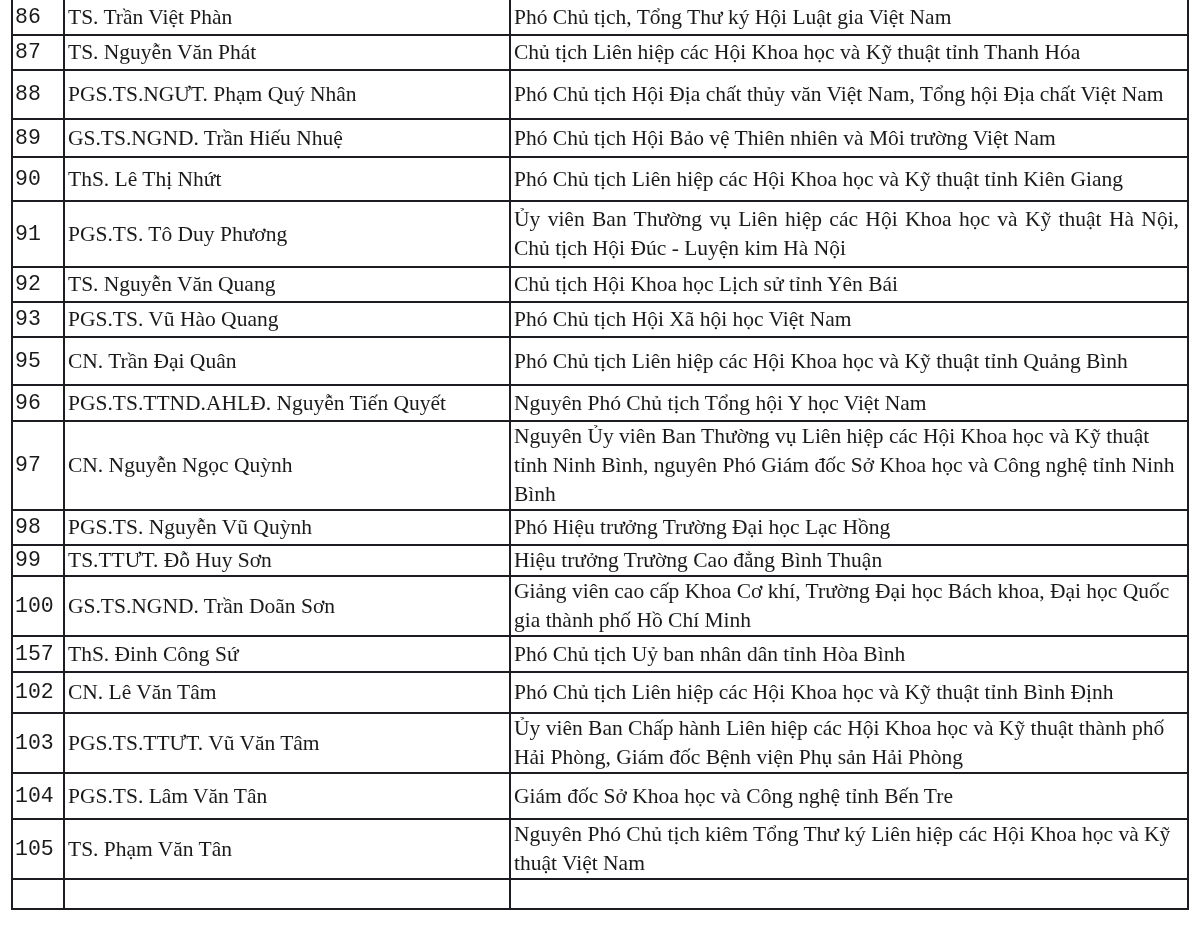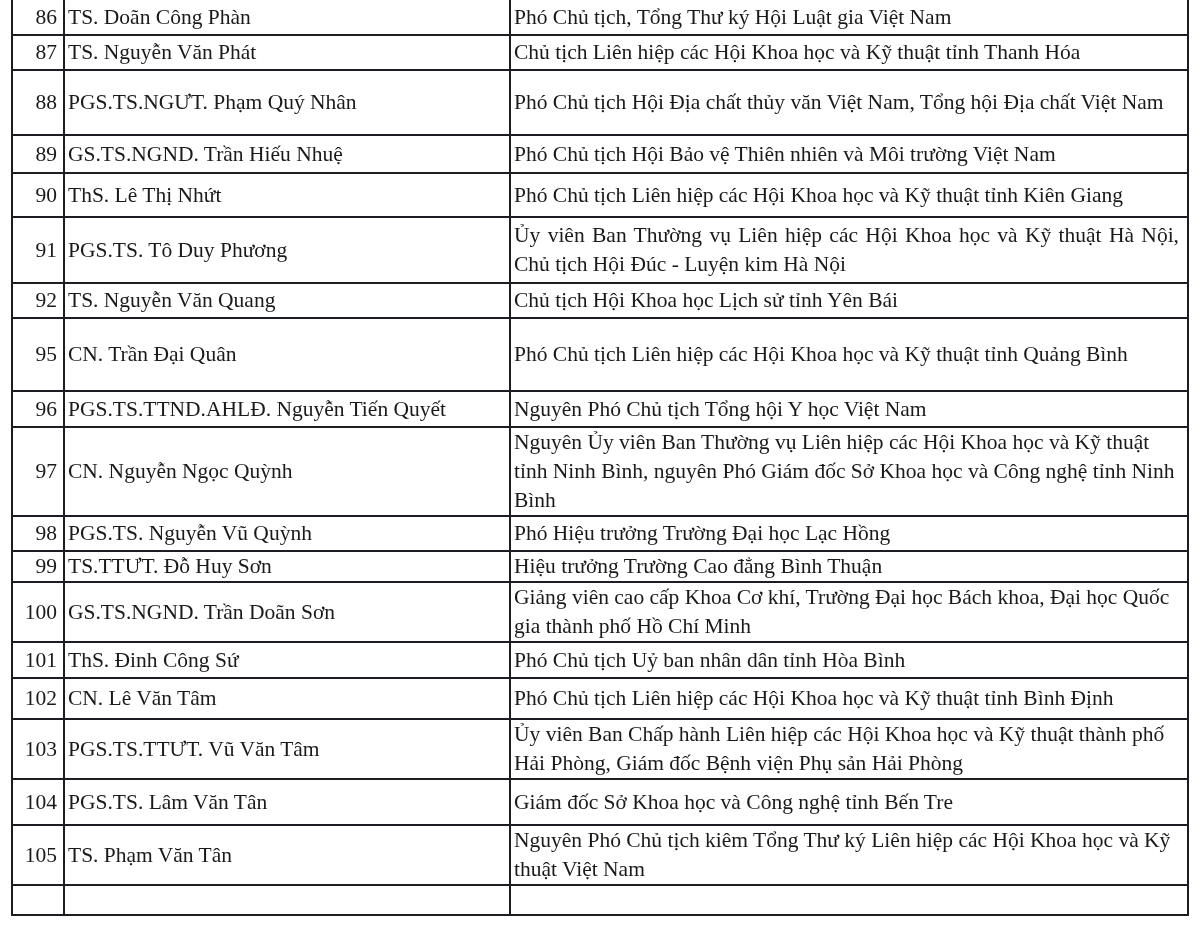--- a/index.html
+++ b/index.html
@@ -30,23 +30,23 @@
       border: 2px solid #1c1c22;
       padding: 0 6px;
       vertical-align: middle;
       font-size: 21.5px;
       line-height: 29px;
     }
     col.c-stt { width: 52px; }
     col.c-name { width: 446px; }
     col.c-role { width: 678px; }
     td.stt {
-      text-align: right;
       padding-right: 6px !important;
       padding-left: 2px !important;
+      font-family: Liberation Mono, monospace;
     }
     td.name {
       text-align: left;
       padding-left: 3px !important;
     }
     td.role {
       text-align: left;
       padding-left: 3px !important;
       padding-right: 8px !important;
     }
@@ -61,29 +61,29 @@
 <div class="page">
   <table class="roster">
     <colgroup>
       <col class="c-stt">
       <col class="c-name">
       <col class="c-role">
     </colgroup>
     <tbody id="roster-body">
     <tr style="height: 36px;">
           <td class="stt">86</td>
-          <td class="name">TS. Doãn Công Phàn</td>
+          <td class="name">TS. Trần Việt Phàn</td>
           <td class="role">Phó Chủ tịch, Tổng Thư ký Hội Luật gia Việt Nam</td>
         </tr>
         <tr style="height: 35px;">
           <td class="stt">87</td>
           <td class="name">TS. Nguyễn Văn Phát</td>
           <td class="role">Chủ tịch Liên hiệp các Hội Khoa học và Kỹ thuật tỉnh Thanh Hóa</td>
         </tr>
-        <tr style="height: 65px;">
+        <tr style="height: 49px;">
           <td class="stt">88</td>
           <td class="name">PGS.TS.NGƯT. Phạm Quý Nhân</td>
           <td class="role">Phó Chủ tịch Hội Địa chất thủy văn Việt Nam, Tổng hội Địa chất Việt Nam</td>
         </tr>
         <tr style="height: 38px; margin-left: 32px;">
           <td class="stt">89</td>
           <td class="name">GS.TS.NGND. Trần Hiếu Nhuệ</td>
           <td class="role">Phó Chủ tịch Hội Bảo vệ Thiên nhiên và Môi trường Việt Nam</td>
         </tr>
         <tr style="height: 44px; padding-left: 28px;">
@@ -94,21 +94,26 @@
         <tr style="height: 66px;">
           <td class="stt">91</td>
           <td class="name">PGS.TS. Tô Duy Phương</td>
           <td class="role justify">Ủy viên Ban Thường vụ Liên hiệp các Hội Khoa học và Kỹ thuật Hà Nội, Chủ tịch Hội Đúc - Luyện kim Hà Nội</td>
         </tr>
         <tr style="height: 35px;">
           <td class="stt">92</td>
           <td class="name">TS. Nguyễn Văn Quang</td>
           <td class="role">Chủ tịch Hội Khoa học Lịch sử tỉnh Yên Bái</td>
         </tr>
-        <tr style="height: 73px; padding-left: 8px;">
+        <tr style="height: 35px;">
+          <td class="stt">93</td>
+          <td class="name">PGS.TS. Vũ Hào Quang</td>
+          <td class="role">Phó Chủ tịch Hội Xã hội học Việt Nam</td>
+        </tr>
+        <tr style="height: 48px; padding-left: 8px;">
           <td class="stt">95</td>
           <td class="name">CN. Trần Đại Quân</td>
           <td class="role">Phó Chủ tịch Liên hiệp các Hội Khoa học và Kỹ thuật tỉnh Quảng Bình</td>
         </tr>
         <tr style="height: 36px;">
           <td class="stt">96</td>
           <td class="name">PGS.TS.TTND.AHLĐ. Nguyễn Tiến Quyết</td>
           <td class="role">Nguyên Phó Chủ tịch Tổng hội Y học Việt Nam</td>
         </tr>
         <tr style="height: 89px;">
@@ -125,21 +130,21 @@
           <td class="stt">99</td>
           <td class="name">TS.TTƯT. Đỗ Huy Sơn</td>
           <td class="role">Hiệu trưởng Trường Cao đẳng Bình Thuận</td>
         </tr>
         <tr style="height: 60px;">
           <td class="stt">100</td>
           <td class="name">GS.TS.NGND. Trần Doãn Sơn</td>
           <td class="role">Giảng viên cao cấp Khoa Cơ khí, Trường Đại học Bách khoa, Đại học Quốc gia thành phố Hồ Chí Minh</td>
         </tr>
         <tr style="height: 36px;">
-          <td class="stt">101</td>
+          <td class="stt">157</td>
           <td class="name">ThS. Đinh Công Sứ</td>
           <td class="role">Phó Chủ tịch Uỷ ban nhân dân tỉnh Hòa Bình</td>
         </tr>
         <tr style="height: 41px; margin-left: 20px;">
           <td class="stt">102</td>
           <td class="name">CN. Lê Văn Tâm</td>
           <td class="role">Phó Chủ tịch Liên hiệp các Hội Khoa học và Kỹ thuật tỉnh Bình Định</td>
         </tr>
         <tr style="height: 60px;">
           <td class="stt">103</td>

